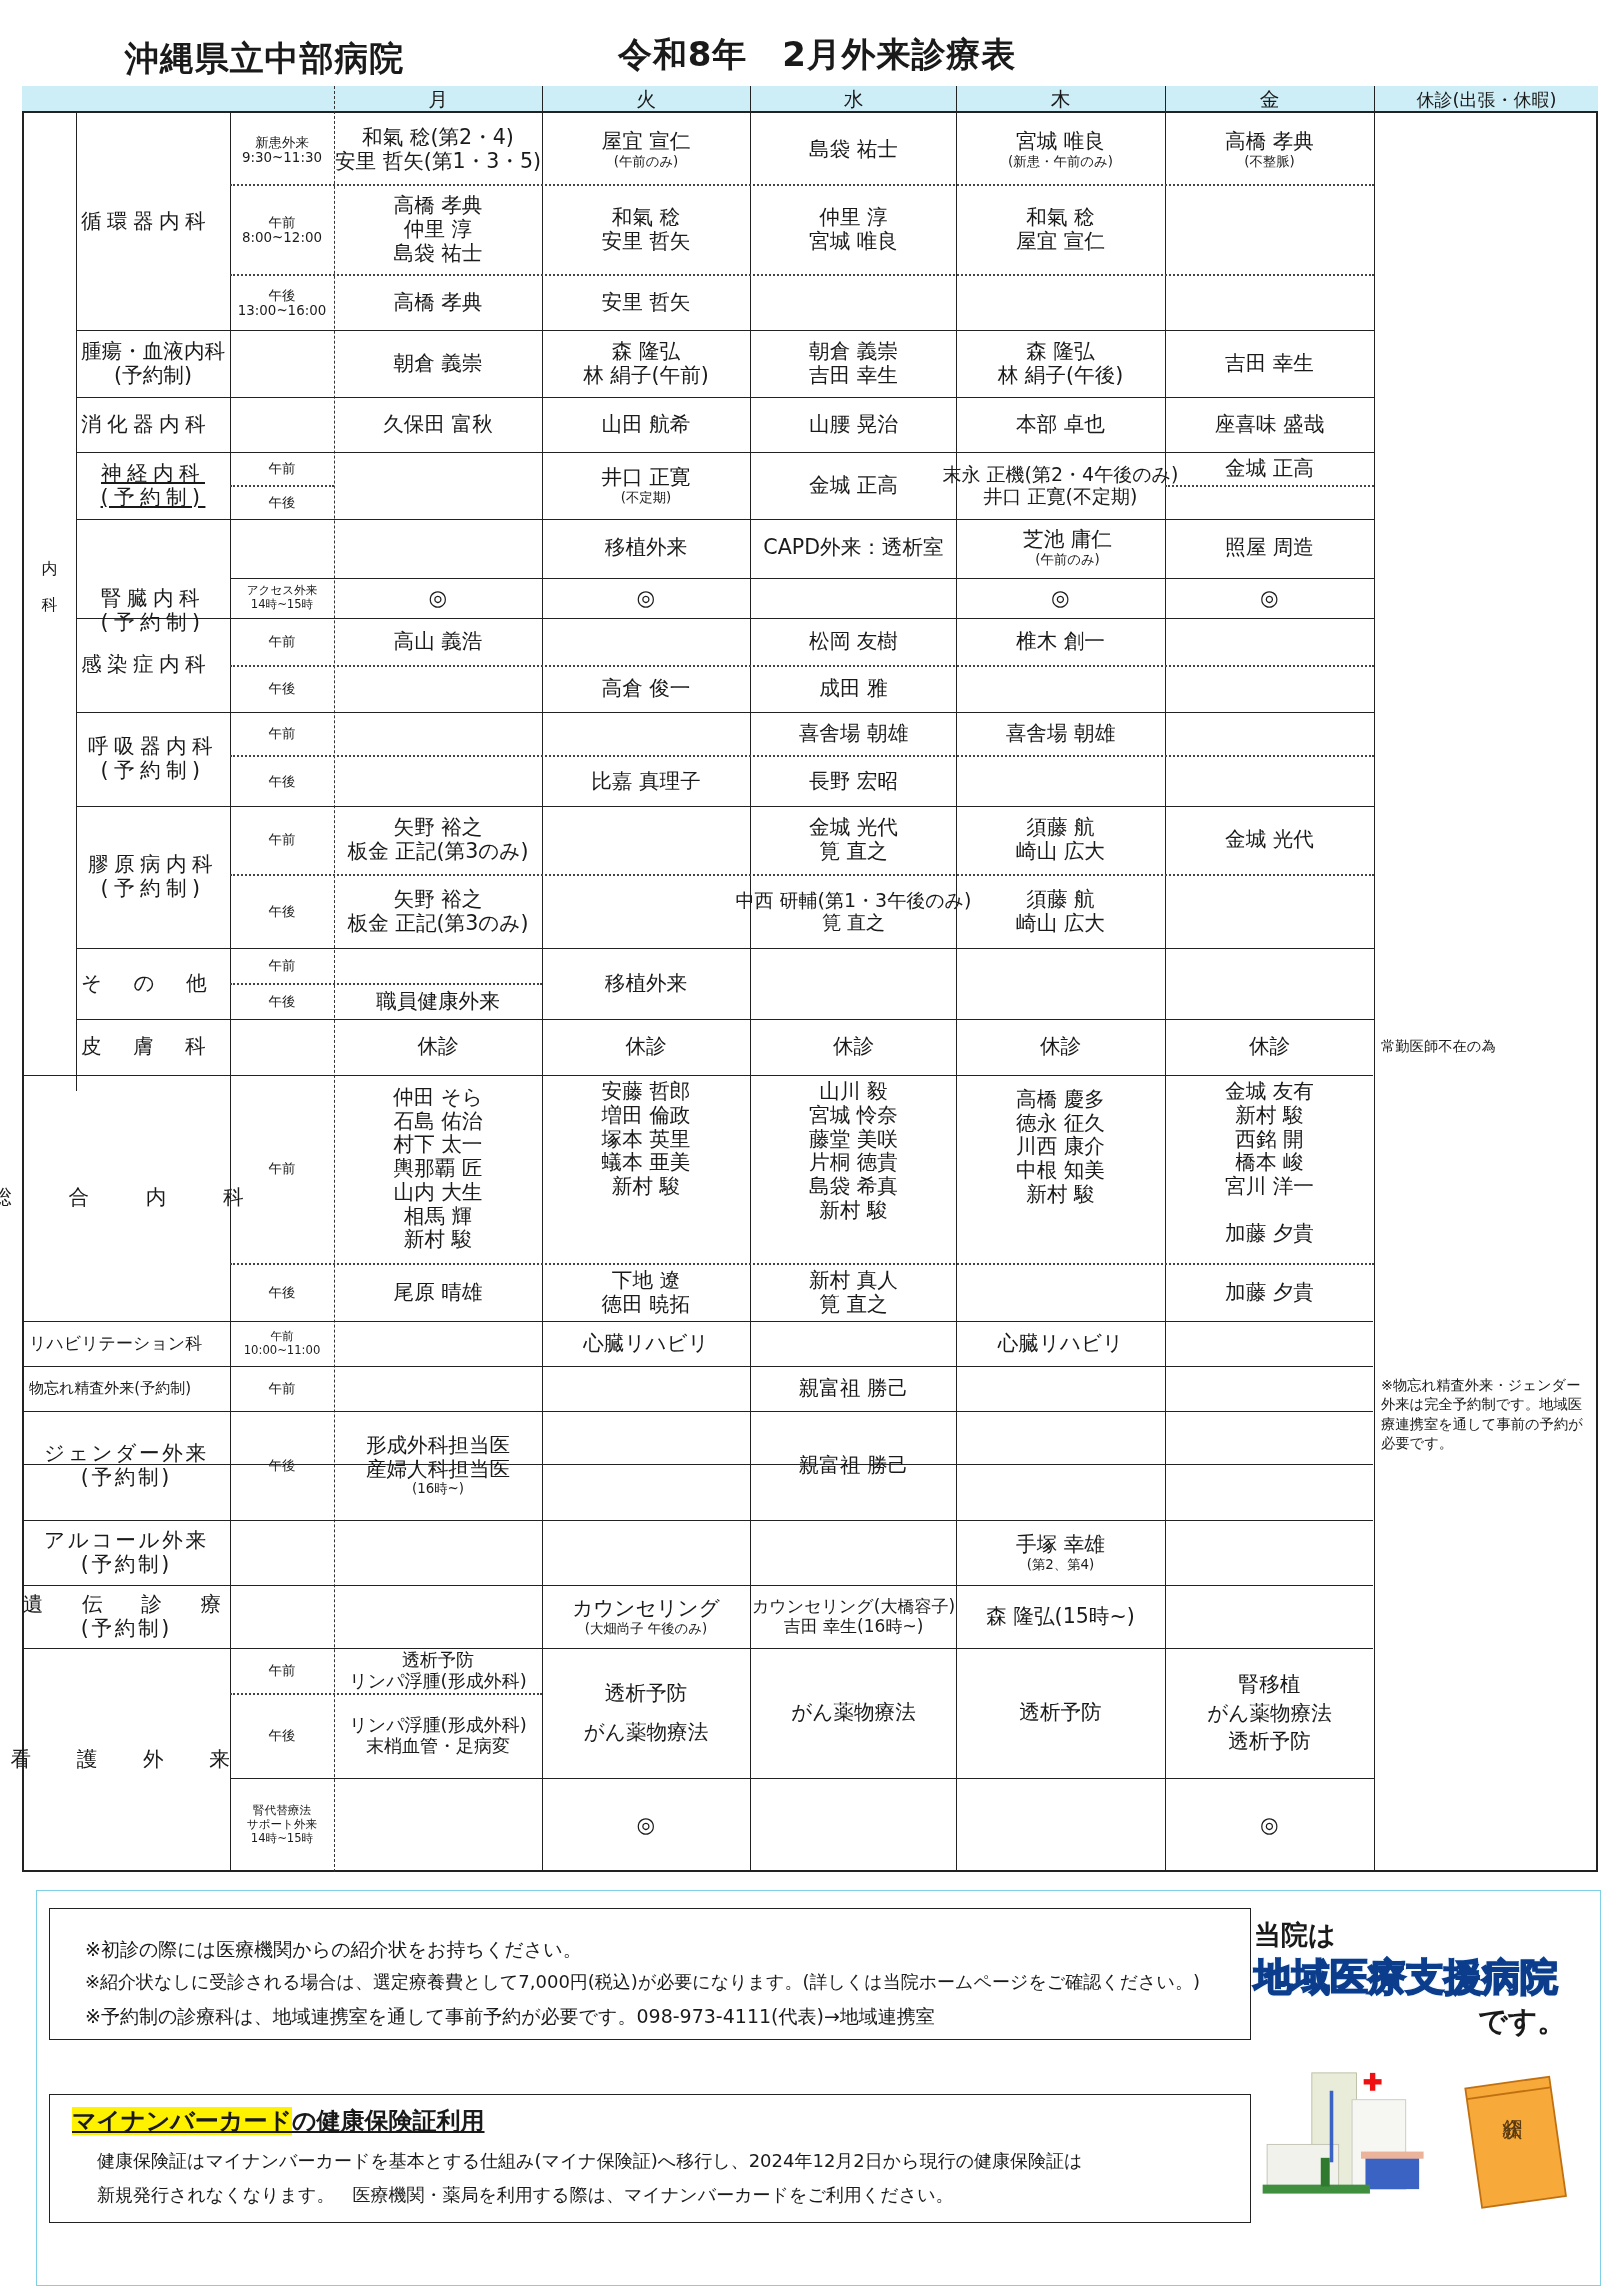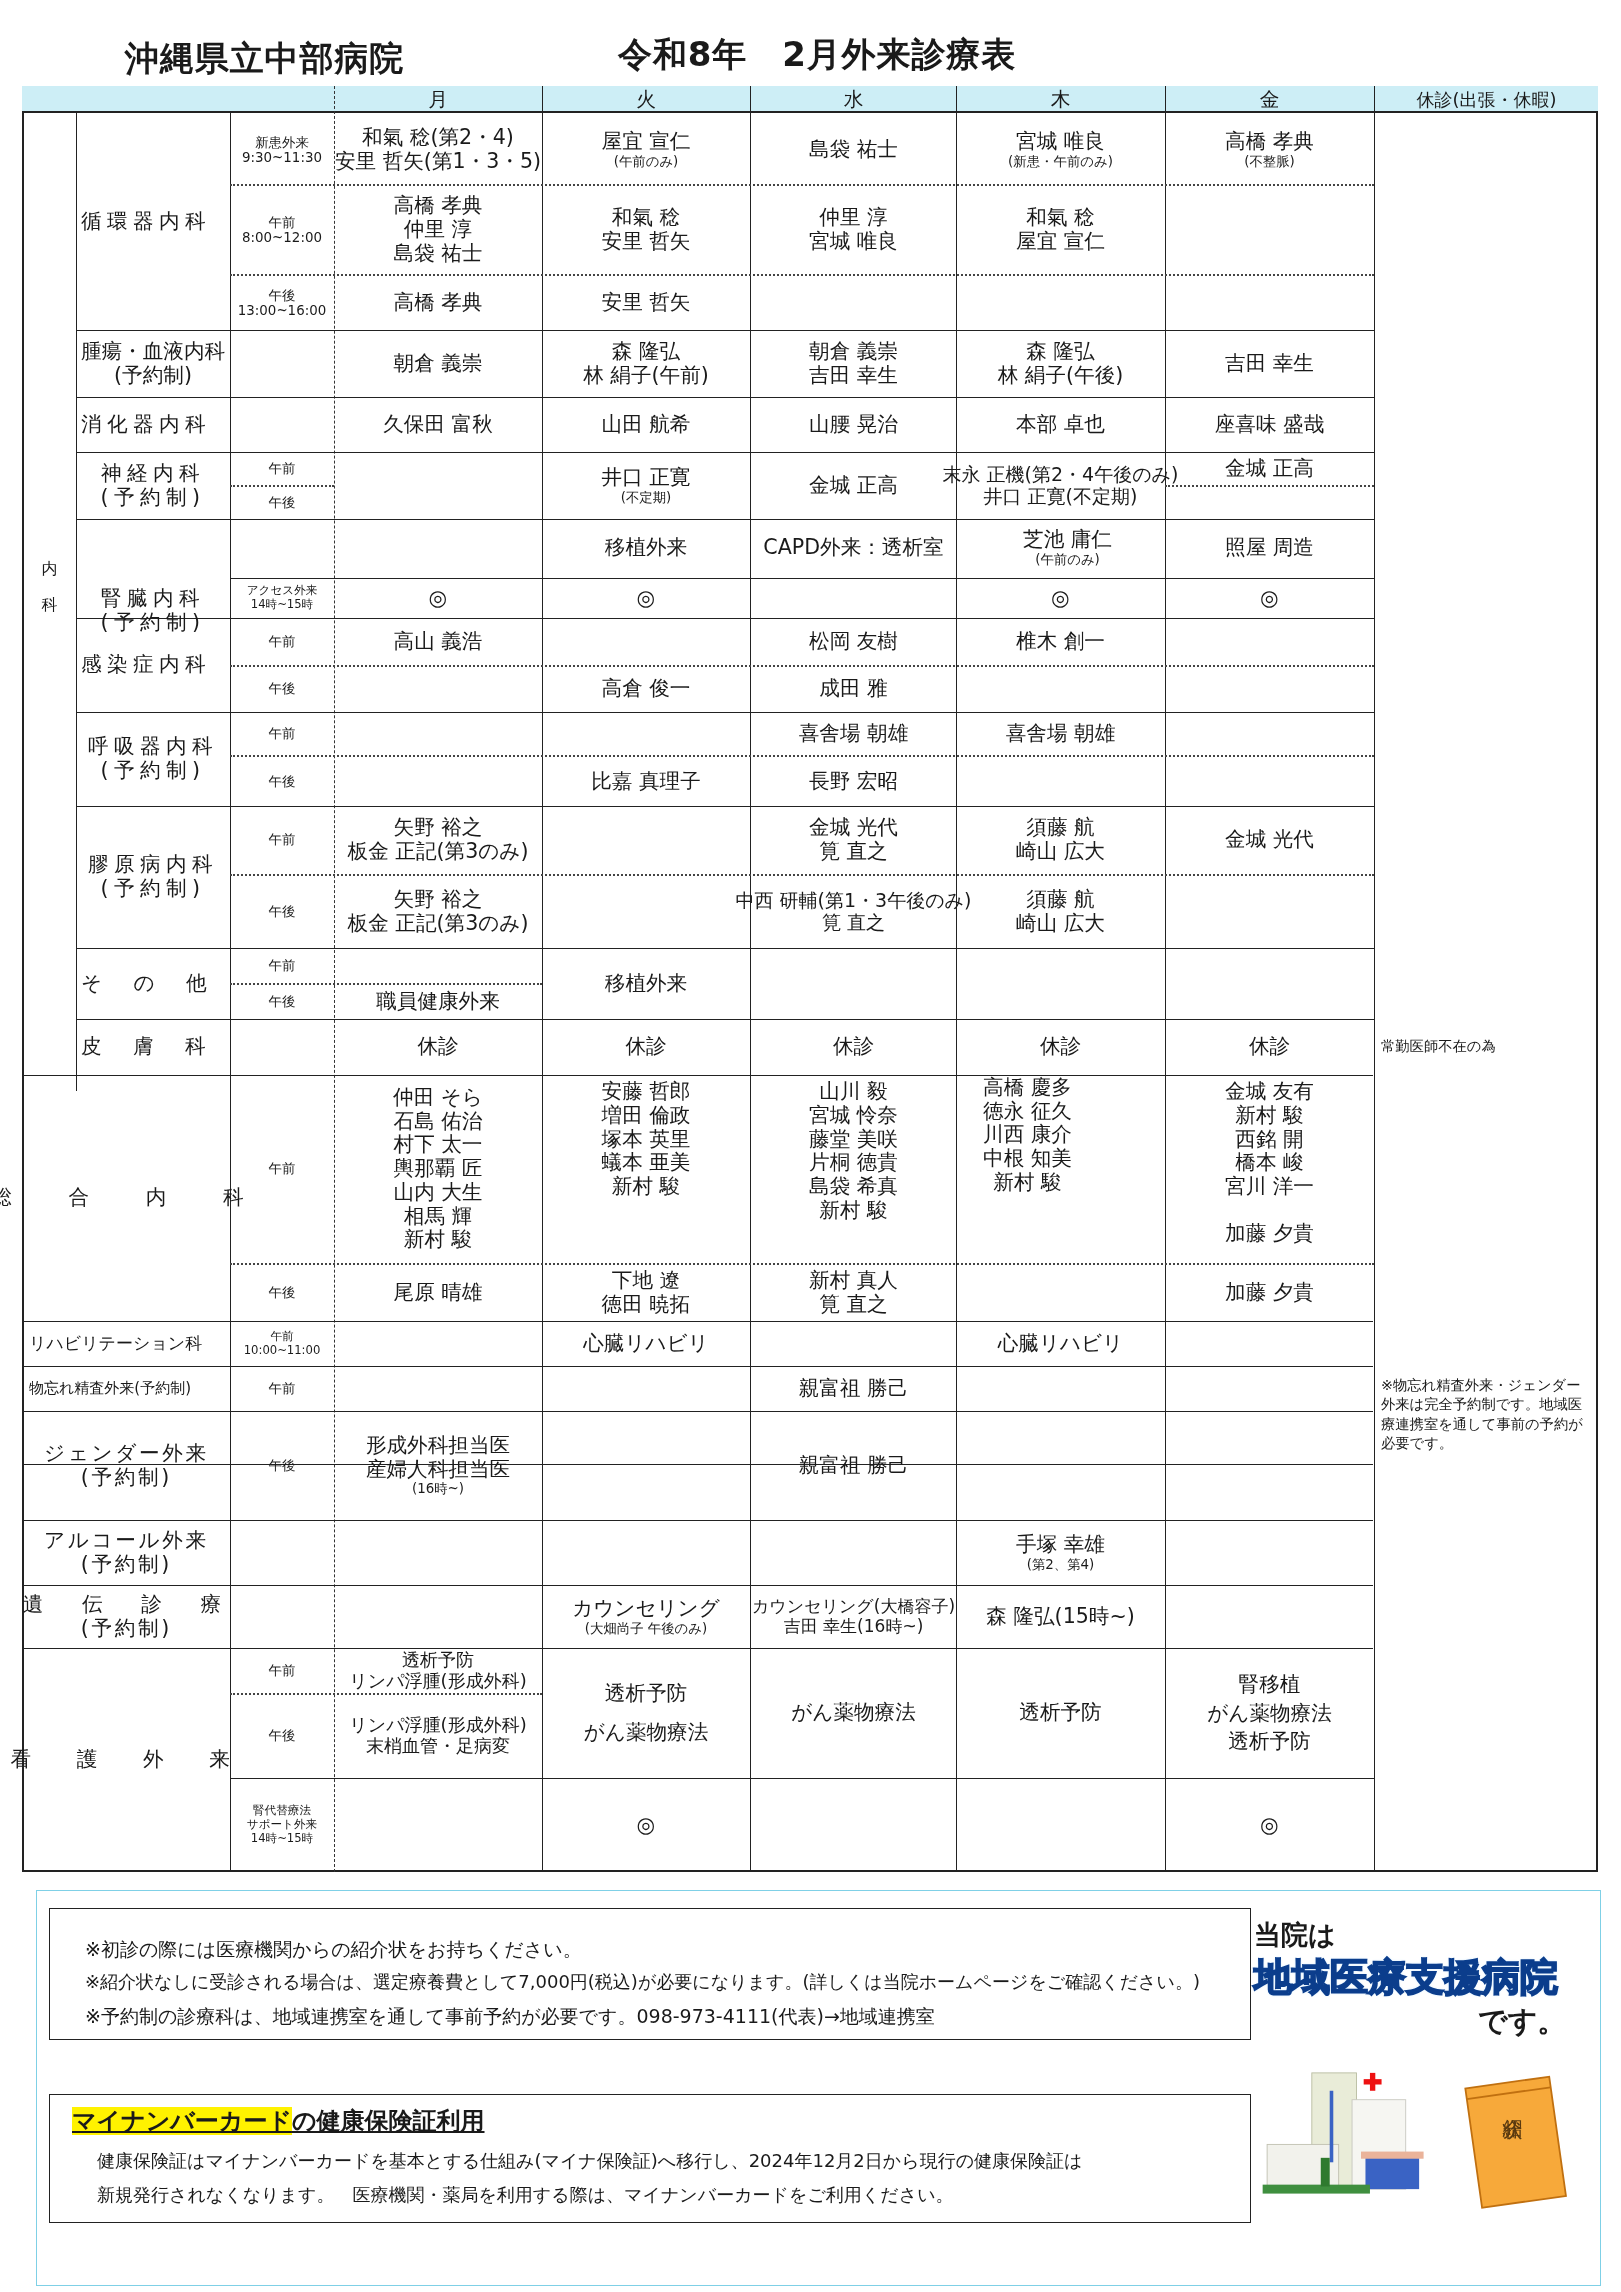--- a/index.html
+++ b/index.html
@@ -170,21 +170,21 @@
 <div class="cell" style="left:750px;top:397px;width:207px;height:56px;">
     <span>山腰 晃治</span>
   </div>
 <div class="cell" style="left:956px;top:397px;width:209px;height:56px;">
     <span>本部 卓也</span>
   </div>
 <div class="cell" style="left:1165px;top:397px;width:209px;height:56px;">
     <span>座喜味 盛哉</span>
   </div>
 
-<div class="cell dept" style="left:76px;top:452px;width:154px;height:67px;">
+<div class="cell dept" style="left:76px;top:452px;width:154px;height:67px;text-decoration:underline;">
     <span>神経内科</span>
     <span>(予約制)</span>
   </div>
 <div class="cell small" style="left:230px;top:452px;width:104px;height:33px;">午前</div>
 <div class="cell small" style="left:230px;top:487px;width:104px;height:32px;">午後</div>
 <div class="cell" style="left:542px;top:452px;width:208px;height:67px;">
     <span>井口 正寛</span>
     <span class="small">(不定期)</span>
   </div>
 <div class="cell" style="left:750px;top:452px;width:207px;height:67px;">
@@ -344,21 +344,21 @@
     <span>新村 駿</span>
 </div>
 <div class="cell" style="left:750px;top:1075px;width:207px;height:161px;justify-content:flex-start;padding-top:5.4px;">
   <span>山川 毅</span>
     <span>宮城 怜奈</span>
     <span>藤堂 美咲</span>
     <span>片桐 徳貴</span>
     <span>島袋 希真</span>
     <span>新村 駿</span>
 </div>
-<div class="cell" style="left:923px;top:1075px;width:209px;height:134px;justify-content:flex-start;padding-top:1px;">
+<div class="cell" style="left:956px;top:1075px;width:209px;height:134px;justify-content:flex-start;padding-top:13px;">
   <span>高橋 慶多</span>
     <span>徳永 征久</span>
     <span>川西 康介</span>
     <span>中根 知美</span>
     <span>新村 駿</span>
 </div>
 <div class="cell" style="left:1165px;top:1075px;width:209px;height:188px;justify-content:flex-start;padding-top:5.4px;">
   <span>金城 友有</span>
     <span>新村 駿</span>
     <span>西銘 開</span>

